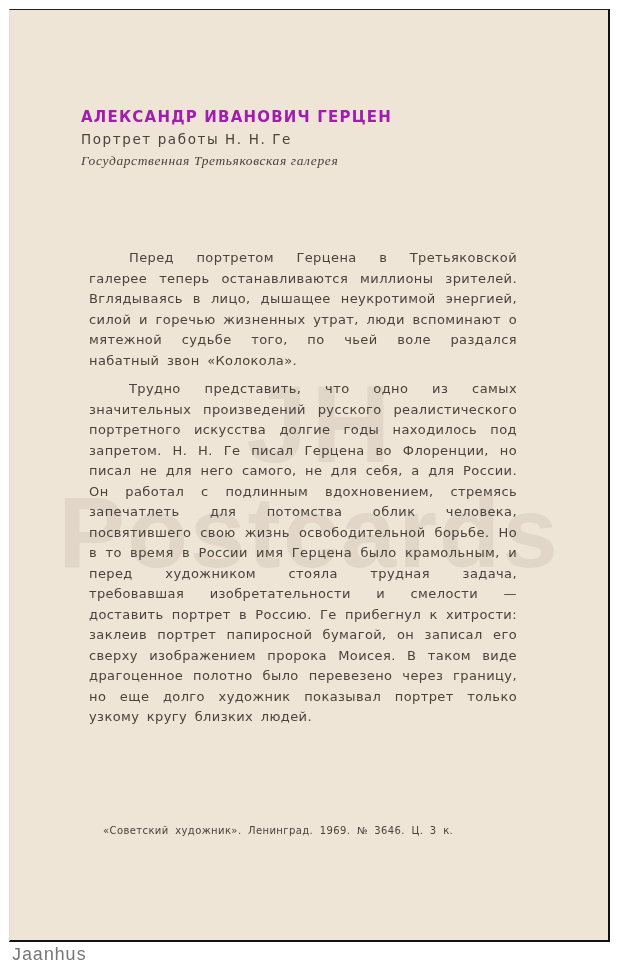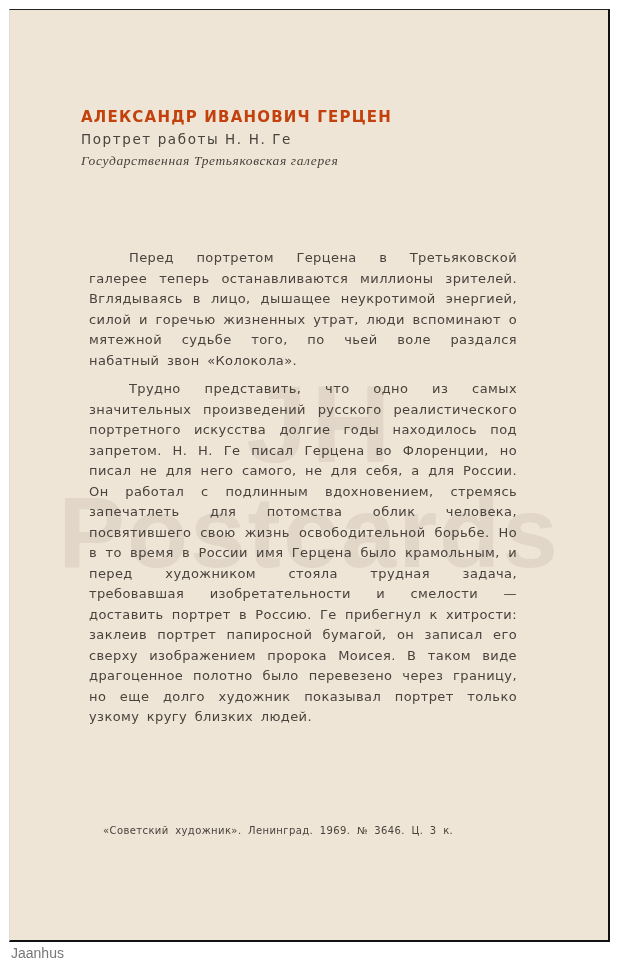--- a/index.html
+++ b/index.html
@@ -14,33 +14,33 @@
     box-sizing: border-box;
   }
   .watermark {
     position: absolute; left: 0; right: 0; text-align: center; color: rgba(160,150,140,0.18);
     font-family: "Liberation Sans", sans-serif; font-weight: bold; pointer-events: none;
   }
   .wm1 { top: 350px; font-size: 110px; letter-spacing: 4px; margin-left: 23px; }
   .wm2 { top: 465px; font-size: 100px; letter-spacing: 2px; }
   .header { position: absolute; left: 81px; top: 106px; color: #4a433d; }
   .header .line { height: 22px; line-height: 22px; }
-  .title { font-size: 15px; letter-spacing: 1.2px; font-weight: bold; color: #c2410c; }
+  .title { font-size: 15px; letter-spacing: 1.2px; font-weight: bold; color: #a21caf; }
   .sub { font-size: 13.5px; letter-spacing: 1.6px; }
   .medium { font-size: 13.5px; letter-spacing: 4px; }
   .gallery { font-family: Liberation Serif, serif; font-style: italic; font-size: 13.5px; letter-spacing: 0.6px; }
   .body-text {
     position: absolute; left: 81px; top: 240px; width: 444px;
     color: #4a433d; font-size: 13px; line-height: 20.5px; letter-spacing: 0.4px; word-spacing: 3px;
   }
   .para { text-align: justify; text-indent: 40px; margin: 8px; text-align-last: left; }
   .footer {
     position: absolute; left: 103px; top: 825px; color: #4a433d; font-size: 10px; letter-spacing: 0.4px; word-spacing: 3px;
   }
-  .credit-left { position: absolute; left: 11px; top: 945px; font-size: 14px; color: #777; font-family: Liberation Sans, sans-serif; }
+  .credit-left { position: absolute; left: 11px; top: 945px; font-size: 18px; color: #777; font-family: Liberation Mono, monospace; }
   .credit-right { position: absolute; right: 12px; top: 996px; font-size: 20px; color: #666; font-family: "DejaVu Sans", sans-serif; letter-spacing: 0.5px; font-style: italic; }
 </style>
 </head>
 <body>
 
 <div class="card">
   <div class="watermark wm1">JH</div>
   <div class="watermark wm2">Postcards</div>
 </div>
 

